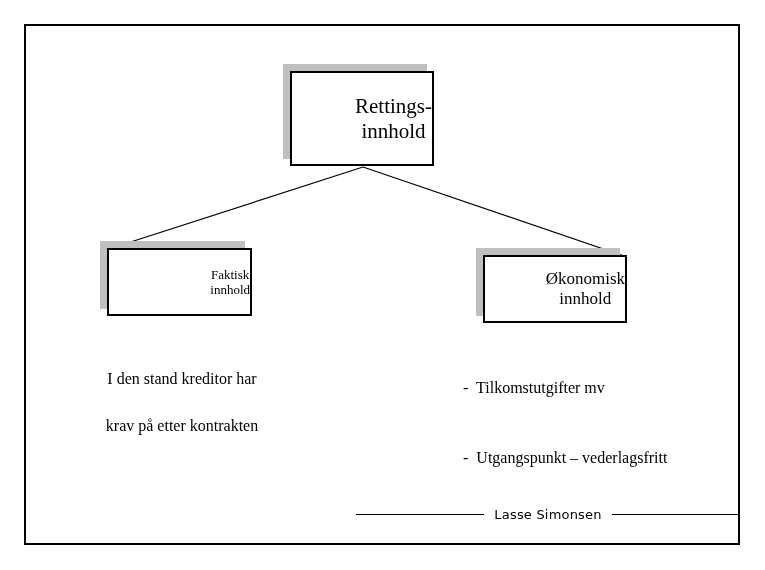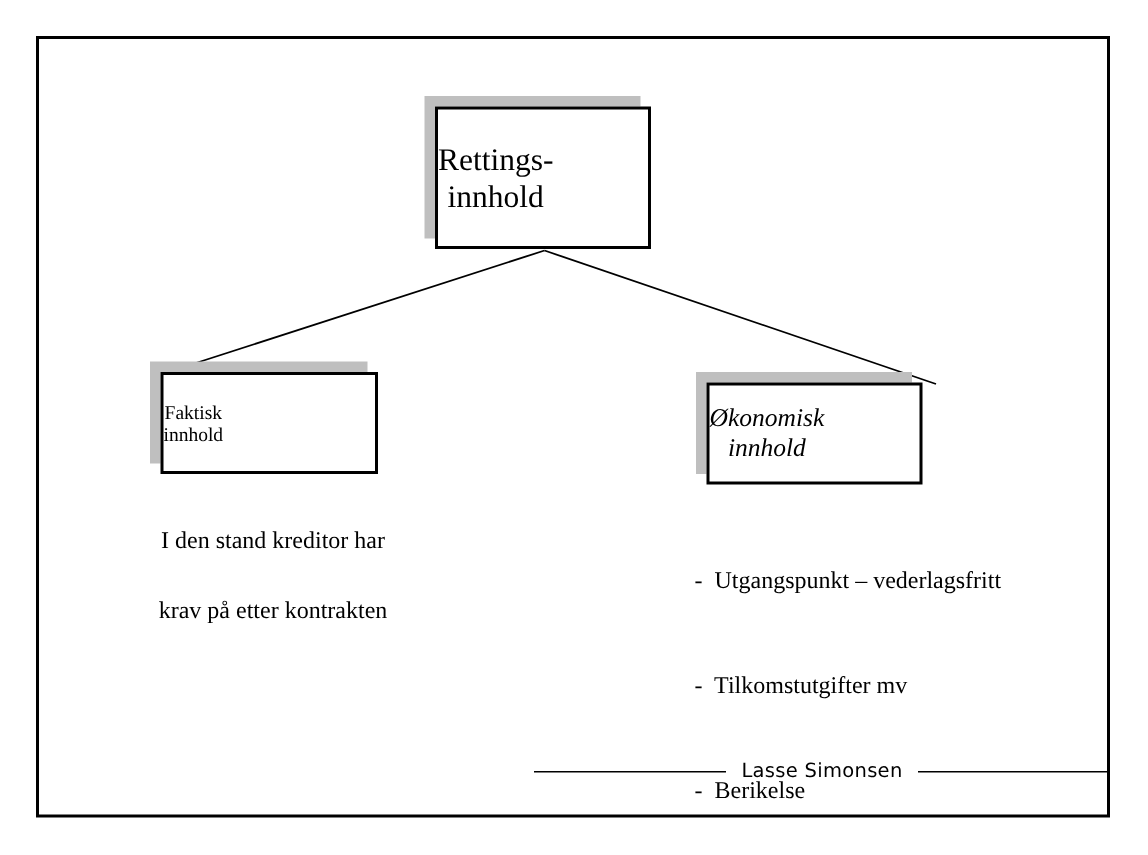--- a/index.html
+++ b/index.html
@@ -48,21 +48,21 @@
     position: absolute;
     left: 7px;
     top: 7px;
     width: 100%;
     height: 100%;
     background: #ffffff;
     border: 2px solid #000000;
     box-sizing: border-box;
     display: flex;
     align-items: center;
-    justify-content: flex-start;
+    justify-content: flex-end;
     text-align: center;
   }
   .node .face .label {
     line-height: 1.18;
     color: #000000;
   }
 
   
   #node-rettingsplikten {
     left: 283px;
@@ -78,25 +78,24 @@
     left: 100px;
     top: 241px;
     width: 145px;
     height: 68px;
   }
   #node-faktisk-innhold .face .label {
     font-size: 13px;
   }
 
   #node-okonomisk-innhold {
-    left: 464px;
+    left: 476px;
     top: 248px;
     width: 144px;
     height: 68px;
-    font-style: italic;
   }
   #node-okonomisk-innhold .face .label {
     font-size: 17px;
   }
 
   
   #connectors {
     position: absolute;
     left: 0;
     top: 0;
@@ -108,21 +107,21 @@
   
   .detail-text {
     position: absolute;
     color: #000000;
     font-size: 16px;
     line-height: 1.45;
     white-space: pre;
   }
   #detail-faktisk {
     left: 74px;
-    top: 326px;
+    top: 344px;
     text-align: center;
     width: 200px;
   }
   #detail-okonomisk {
     left: 463px;
     top: 330px;
     text-align: left;
   }
   #detail-okonomisk .bullet-row {
     display: block;
@@ -195,23 +194,22 @@
       </div>
     </div>
   </div>
 
   <div class="detail-text" id="detail-faktisk">
     <span>I den stand kreditor har</span><br>
     <span>krav på etter kontrakten</span>
   </div>
 
   <div class="detail-text" id="detail-okonomisk">
+    <span class="bullet-row">-  Tilkomstutgifter mv</span>
     <span class="bullet-row">-  Utgangspunkt – vederlagsfritt</span>
-    <span class="bullet-row">-  Tilkomstutgifter mv</span>
-    <span class="bullet-row">-  Berikelse</span>
     
   </div>
 
   <div id="footer">
     <div class="rule left"></div>
     <div class="sig">Lasse Simonsen</div>
     <div class="rule right"></div>
   </div>
 
 </div>

